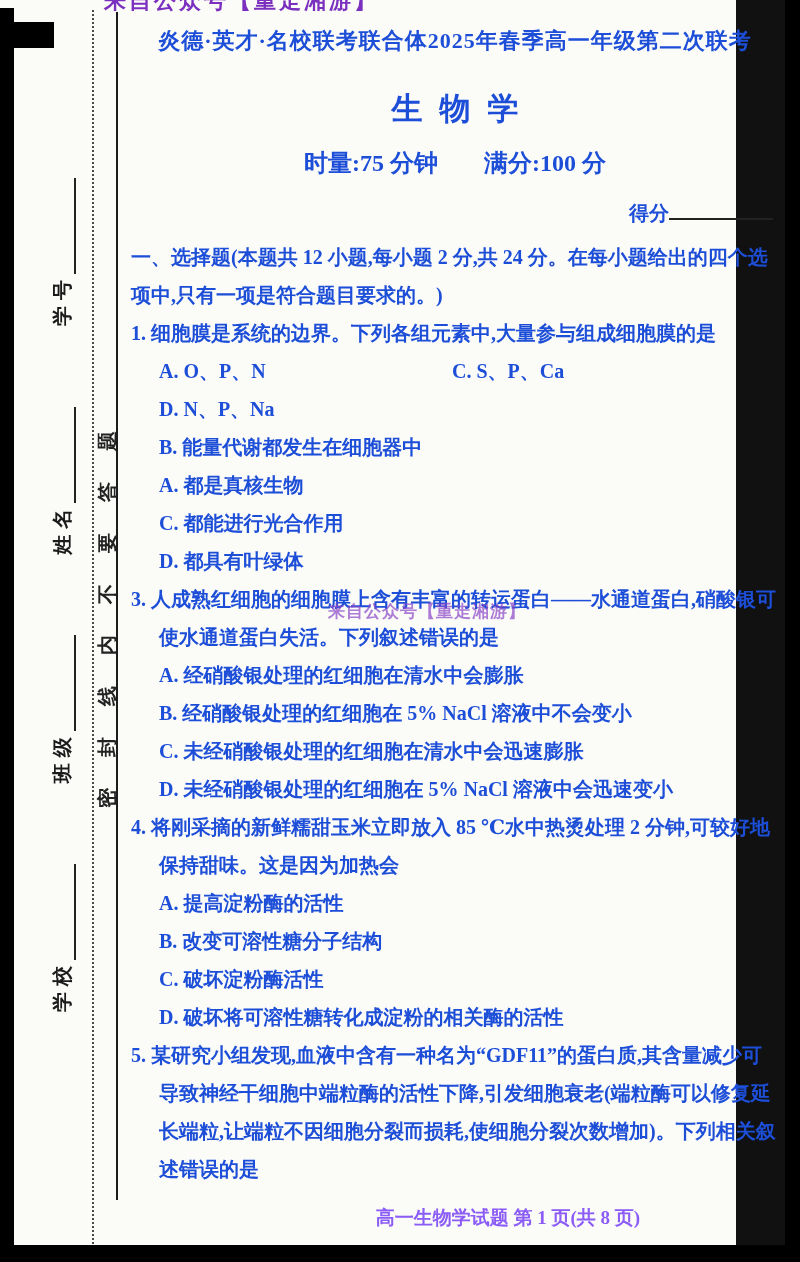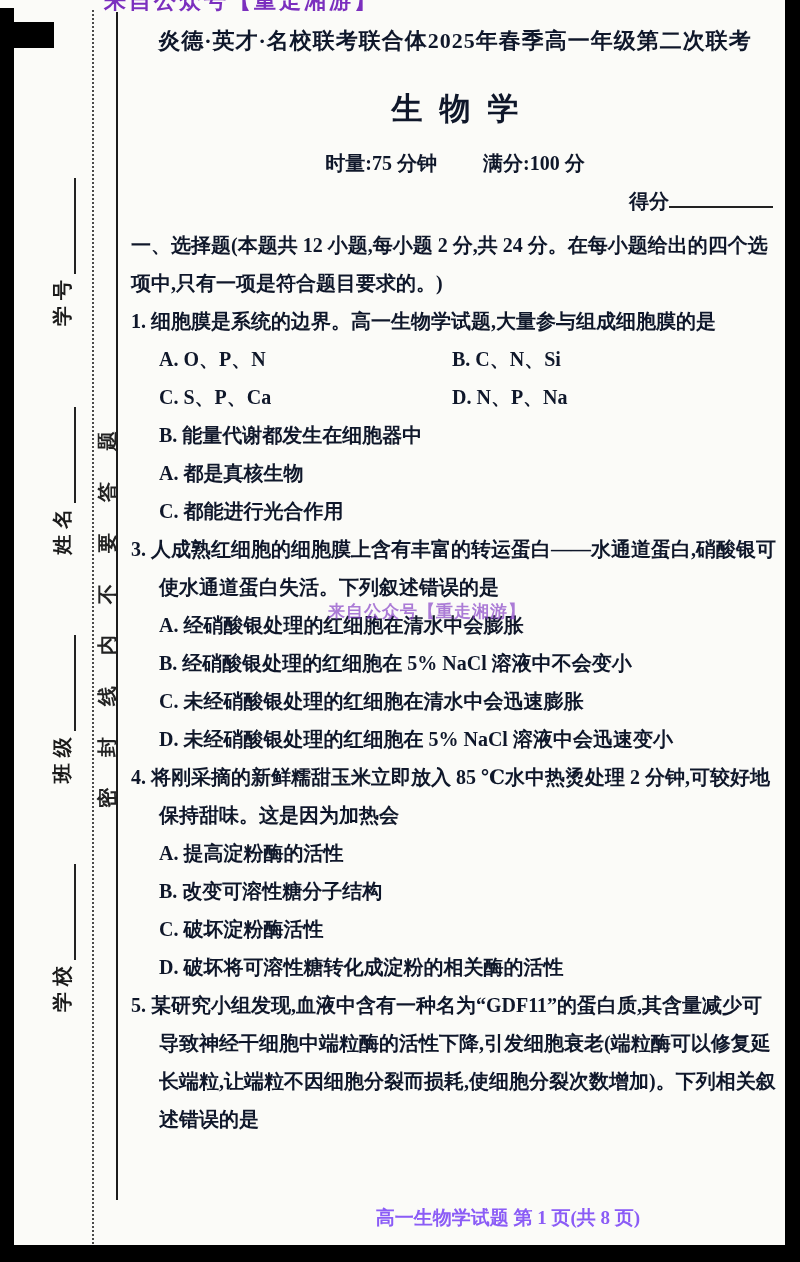--- a/index.html
+++ b/index.html
@@ -1,20 +1,20 @@
 <!DOCTYPE html>
 <html><head>
 <meta charset="utf-8">
 <style>
   html,body{margin:0;padding:0;}
   body{
     width:800px;height:1262px;position:relative;overflow:hidden;
     background:#111;font-family:"Liberation Serif","DejaVu Serif",serif;
   }
-  .page{position:absolute;left:0;top:0;width:800px;height:1262px;background:#fbfbf8;}
+  .page{position:absolute;left:0;top:0;width:736px;height:1262px;background:#fbfbf8;}
   
   .edge-left{position:absolute;left:0;top:8px;width:14px;height:1254px;background:#000;}
   .edge-notch{position:absolute;left:0;top:22px;width:54px;height:26px;background:#000;}
   .edge-right{position:absolute;left:785px;top:0;width:15px;height:1262px;background:#000;}
   .edge-bottom{position:absolute;left:0;top:1245px;width:800px;height:17px;background:#000;}
   
   .seal-dotted{position:absolute;left:92px;top:10px;height:1234px;width:0;border-left:2px dotted #4a4a4a;}
   .main-border{position:absolute;left:116px;top:12px;height:1188px;width:0;border-left:2.5px solid #1c1c1c;}
   
   .fill-fields{
@@ -31,27 +31,27 @@
     position:absolute;left:94px;top:808px;width:414px;height:26px;
     transform:rotate(-90deg);transform-origin:0 0;
     font-size:20px;font-weight:bold;color:#222;letter-spacing:31px;white-space:nowrap;
   }
   
   .wm-top{position:absolute;left:104px;top:-14px;font-size:22px;font-weight:bold;
     color:#7b2fbe;letter-spacing:3px;white-space:nowrap;}
   .wm-mid{position:absolute;left:328px;top:600px;font-size:17px;font-weight:bold;
     color:#8a46c8;opacity:.7;letter-spacing:1px;white-space:nowrap;}
   
-  .content{position:absolute;left:131px;top:20px;width:648px;color:#0f172a;
+  .content{position:absolute;left:131px;top:20px;width:648px;color:#1d4ed8;
     font-weight:bold;font-size:20px;line-height:38px;}
   .title{text-align:center;font-size:22px;line-height:42px;letter-spacing:1px;}
   .subject{text-align:center;font-size:31px;line-height:46px;letter-spacing:17px;text-indent:17px;margin-top:24px;}
-  .meta{text-align:center;margin-top:12px;font-size:20px;}
+  .meta{text-align:center;margin-top:12px;font-size:24px;}
   .meta .duration{margin-right:46px;}
-  .score-line{margin-top:0;padding-left:498px;white-space:nowrap;}
+  .score-line{margin-top:12px;padding-left:498px;white-space:nowrap;}
   .score-blank{display:inline-block;width:104px;height:24px;border-bottom:2px solid #222;}
   .section-heading{margin-top:6px;}
   .stem{padding-left:28px;text-indent:-28px;}
   .opts{padding-left:28px;}
   .opt{display:block;}
   .opts-grid{display:grid;grid-template-columns:293px 1fr;padding-left:28px;}
   .footer{position:absolute;left:208px;top:1205px;width:600px;text-align:center;
     font-size:19px;font-weight:bold;color:#8b5cf6;}
 </style>
 </head>
@@ -99,34 +99,34 @@
       <span class="duration">时量:75 分钟</span><span>满分:100 分</span>
     </div>
 
     <div class="score-line">
       <span>得分</span><span class="score-blank"></span>
     </div>
 
     <div class="section-heading">一、选择题(本题共 12 小题,每小题 2 分,共 24 分。在每小题给出的四个选项中,只有一项是符合题目要求的。)</div>
 
     <div class="question">
-      <div class="stem"><span>1.</span> <span>细胞膜是系统的边界。高一生物学试题,大量参与组成细胞膜的是</span></div>
+      <div class="stem"><span>1.</span> <span>细胞膜是系统的边界。下列各组元素中,大量参与组成细胞膜的是</span></div>
       <div class="opts-grid">
         <span class="opt">A. O、P、N</span>
-        <span class="opt">B. C、N、Si</span>
         <span class="opt">C. S、P、Ca</span>
         <span class="opt">D. N、P、Na</span>
       </div>
     </div>
 
     <div class="question">
       <div class="opts">
         <span class="opt">B. 能量代谢都发生在细胞器中</span>
         <span class="opt">A. 都是真核生物</span>
         <span class="opt">C. 都能进行光合作用</span>
+        <span class="opt">D. 都具有叶绿体</span>
       </div>
     </div>
 
     <div class="question">
       <div class="stem"><span>3.</span> <span>人成熟红细胞的细胞膜上含有丰富的转运蛋白——水通道蛋白,硝酸银可使水通道蛋白失活。下列叙述错误的是</span></div>
       <div class="opts">
         <span class="opt">A. 经硝酸银处理的红细胞在清水中会膨胀</span>
         <span class="opt">B. 经硝酸银处理的红细胞在 5% NaCl 溶液中不会变小</span>
         <span class="opt">C. 未经硝酸银处理的红细胞在清水中会迅速膨胀</span>
         <span class="opt">D. 未经硝酸银处理的红细胞在 5% NaCl 溶液中会迅速变小</span>

